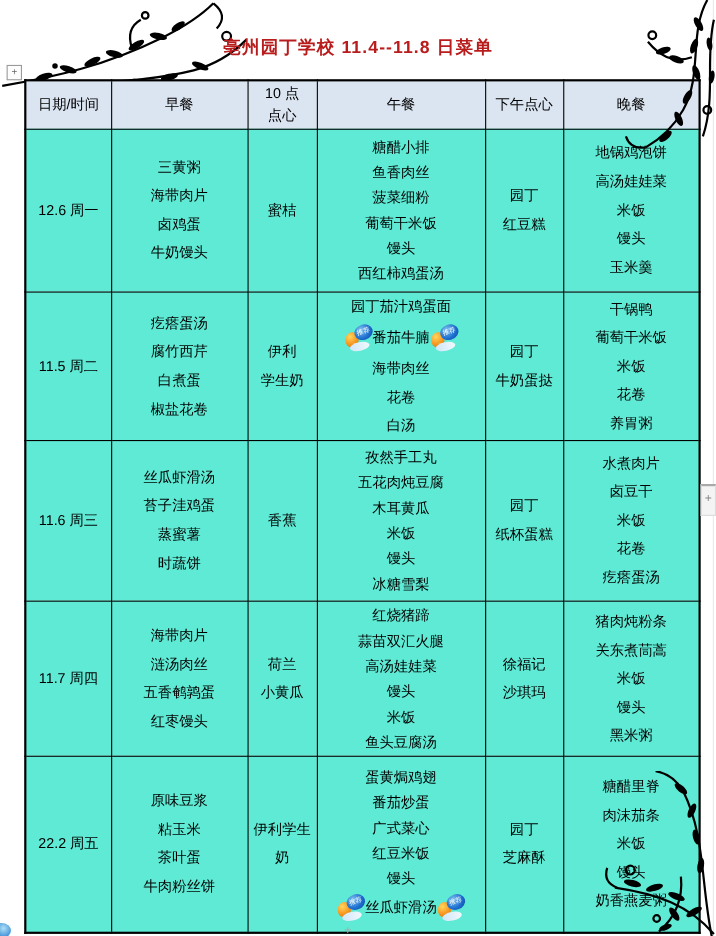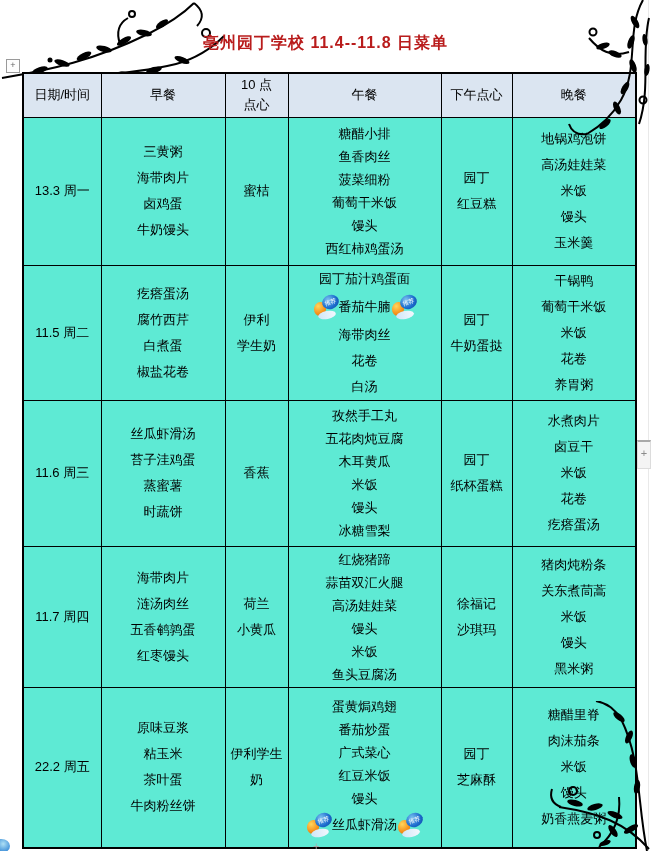--- a/index.html
+++ b/index.html
@@ -150,21 +150,21 @@
           </th>
         <th>
             <div class="hdr-line">晚餐</div>
           </th>
       </tr>
     </thead>
     <tbody>
 
       <tr style="height:148px">
         <td>
-            <div class="cell-line">13.3 周一</div>
+            <div class="cell-line">12.6 周一</div>
           </td>
         <td>
           <div class="cell-line">三黄粥</div>
           <div class="cell-line">海带肉片</div>
           <div class="cell-line">卤鸡蛋</div>
           <div class="cell-line">牛奶馒头</div>
         </td>
         <td>
           <div class="cell-line">蜜桔</div>
         </td>

